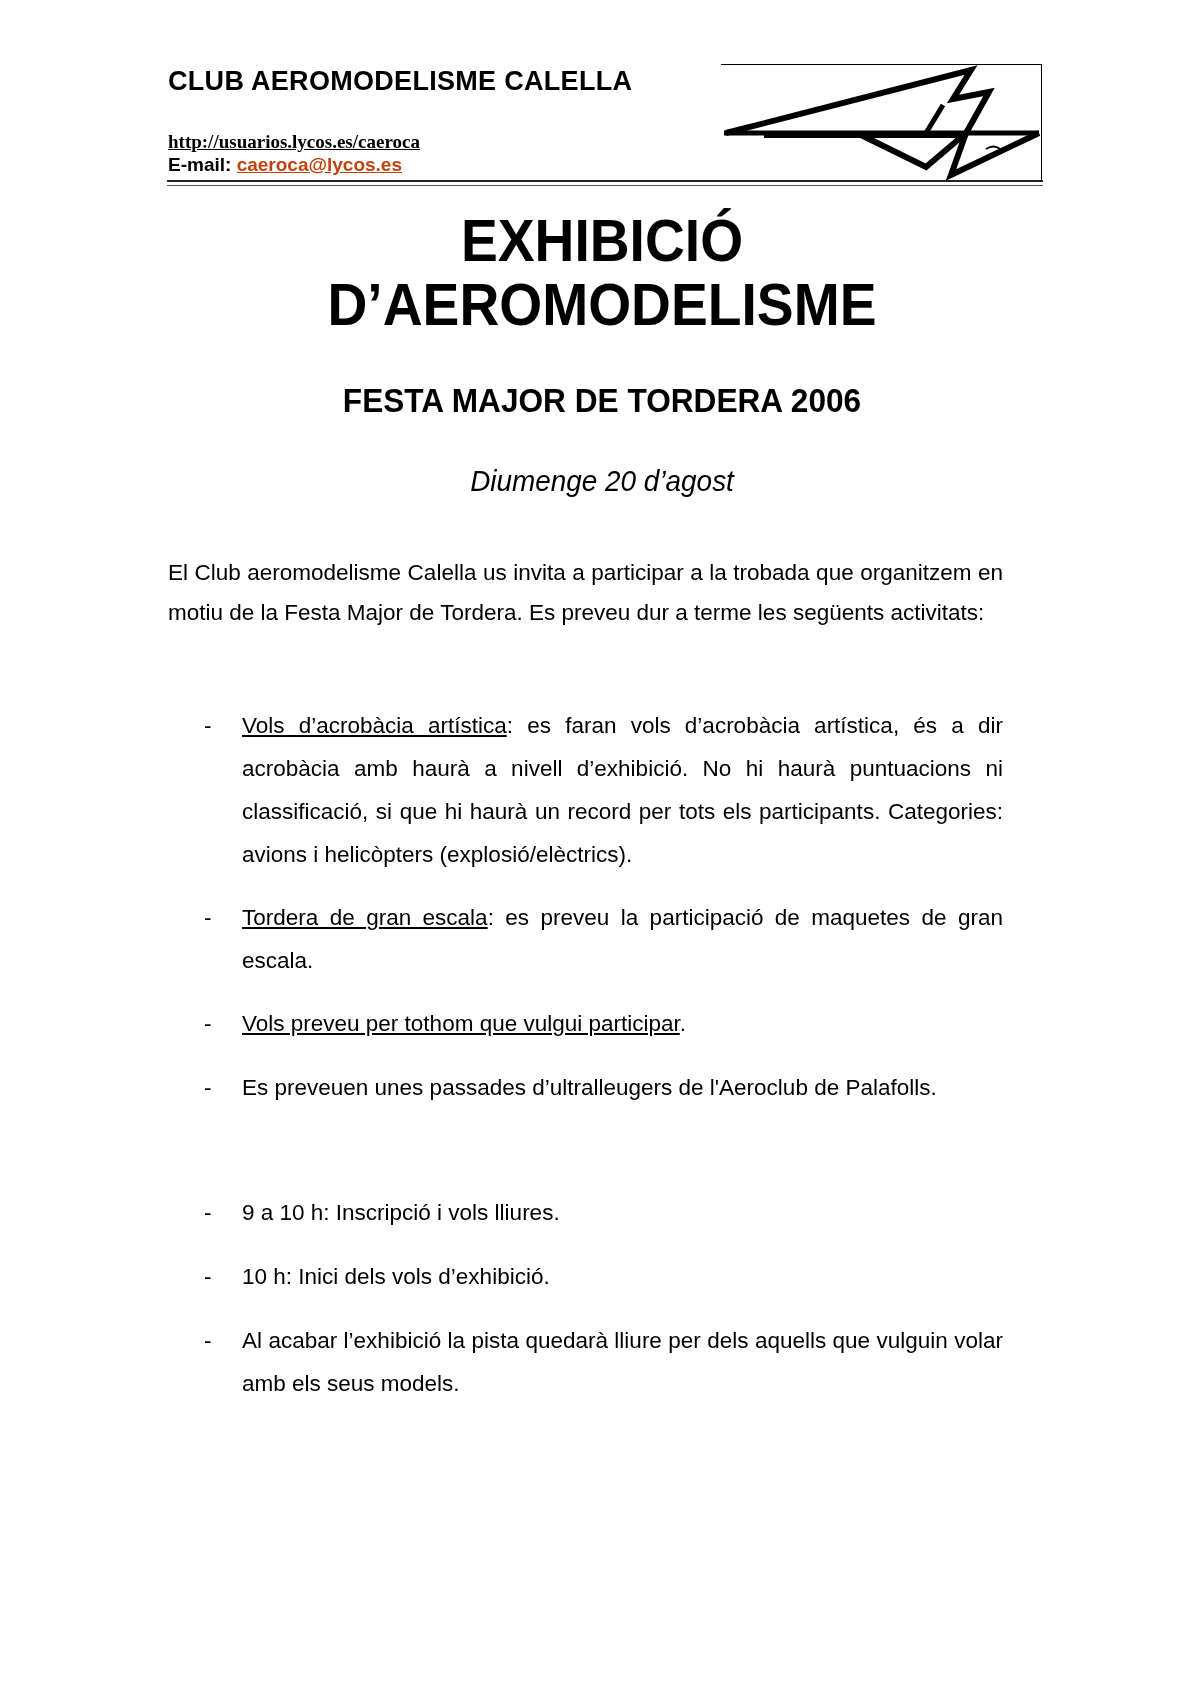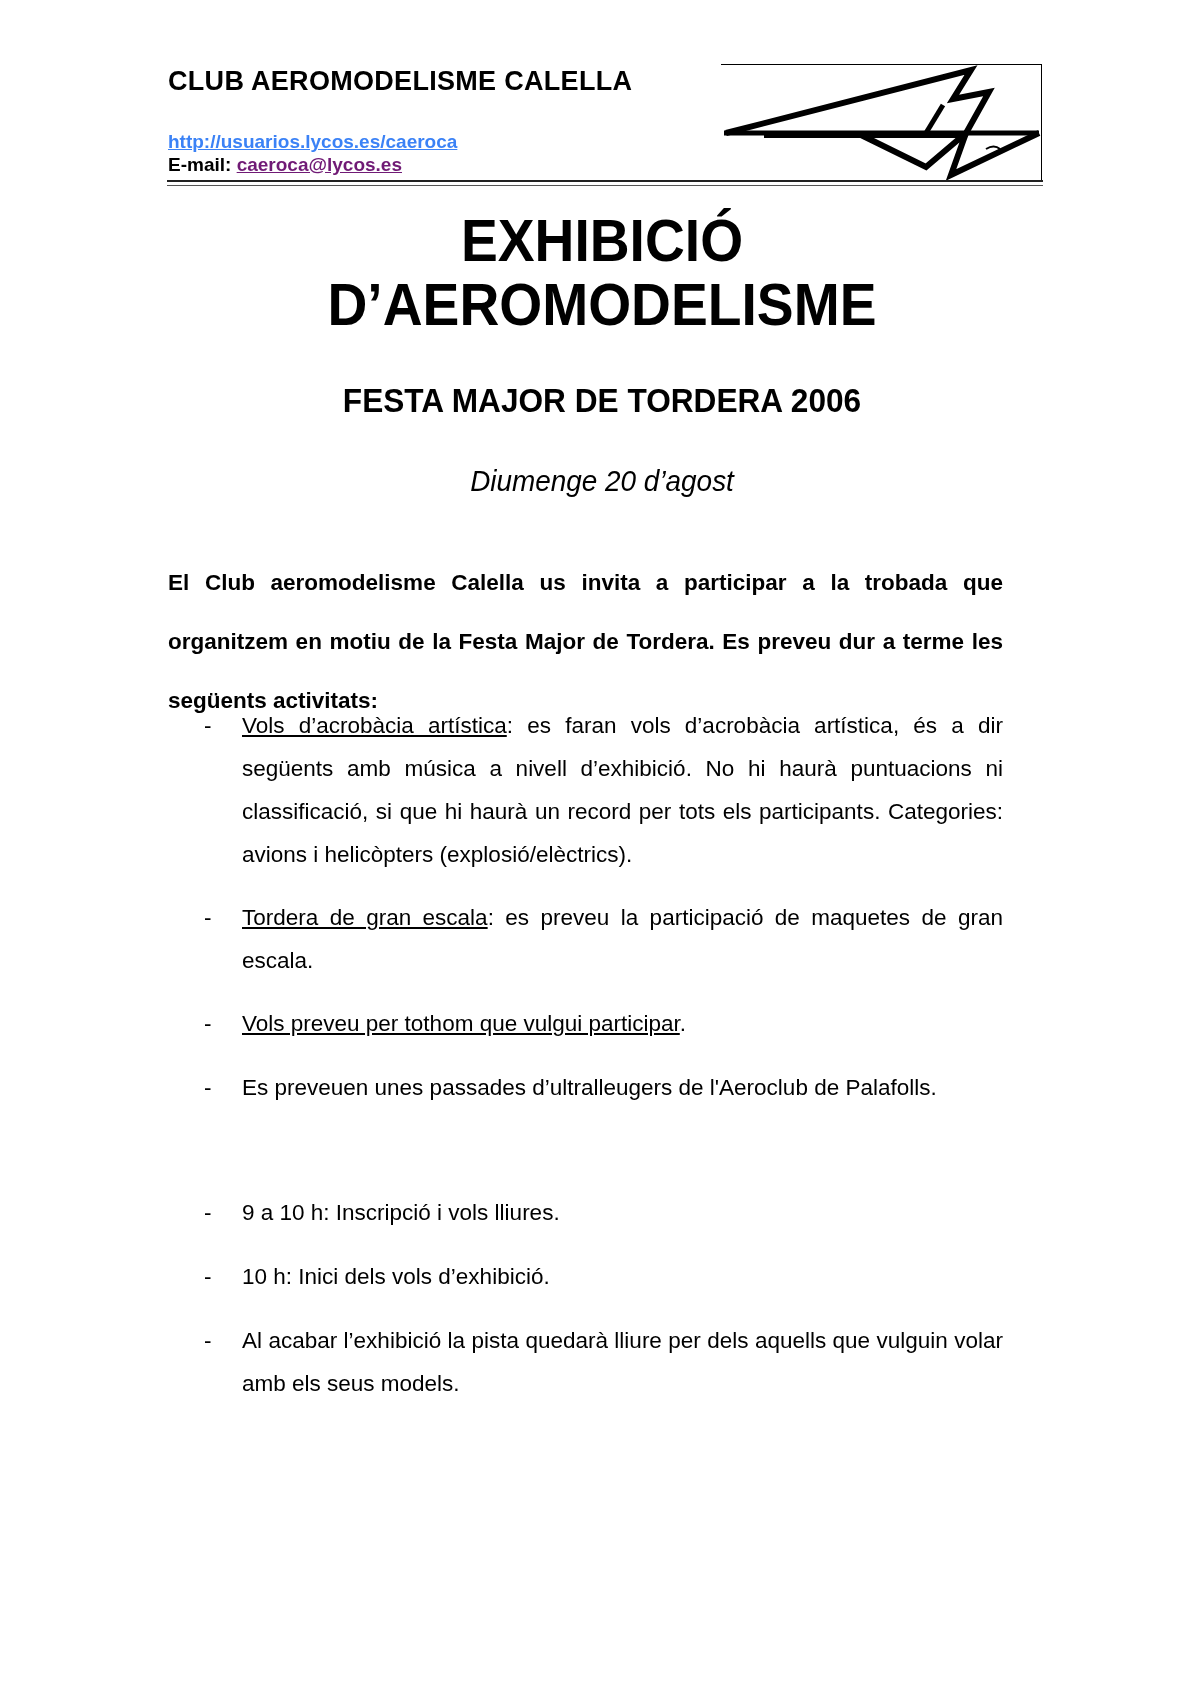--- a/index.html
+++ b/index.html
@@ -1,38 +1,38 @@
 <!DOCTYPE html>
 <html><head>
 <meta charset="utf-8">
 <style>
   html, body { margin: 0; padding: 0; background: #ffffff; }
   body { width: 1204px; height: 1708px; position: relative; overflow: hidden;
          font-family: "Liberation Sans", sans-serif; color: #000; }
   .page { position: absolute; left: 0; top: 0; width: 1204px; height: 1676px; }
 
   .club-name { position: absolute; left: 168px; top: 66px; font-size: 27px; font-weight: bold; letter-spacing: 0.3px; white-space: nowrap; }
-  .club-url { position: absolute; left: 168px; top: 131px; font-size: 19px; font-weight: bold; color: #3b82f6; text-decoration: underline; white-space: nowrap; }
+  .club-url { position: absolute; left: 168px; top: 131px; font-size: 19px; font-weight: bold; color: #000000; text-decoration: underline; white-space: nowrap; font-family: Liberation Serif, serif; }
   .club-email { position: absolute; left: 168px; top: 154px; font-size: 19px; font-weight: bold; white-space: nowrap; }
-  .club-email a { color: #701a75; text-decoration: underline; font-weight: bold; }
+  .club-email a { color: #c2410c; text-decoration: underline; font-weight: bold; }
 
   .logo-box { position: absolute; left: 721px; top: 64px; width: 320px; height: 115px;
               border-top: 1px solid #000; border-right: 1px solid #000; }
   .logo-box svg { position: absolute; left: 0; top: 0; }
 
   .rule-1 { position: absolute; left: 167px; top: 180px; width: 876px; height: 2px; background: #222; }
   .rule-2 { position: absolute; left: 167px; top: 185px; width: 876px; height: 1px; background: #555; }
 
   .title { position: absolute; left: 0; width: 1204px; text-align: center; font-weight: bold; white-space: nowrap; }
   .title-1 { top: 206px; font-size: 60px; transform: scaleX(0.92); }
   .title-2 { top: 270px; font-size: 60px; transform: scaleX(0.92); }
   .subtitle { position: absolute; left: 0; width: 1204px; top: 381px; text-align: center; font-size: 34px; font-weight: bold; white-space: nowrap; transform: scaleX(0.93); }
   .date { position: absolute; left: 0; width: 1204px; top: 464px; text-align: center; font-size: 30px; font-style: italic; white-space: nowrap; transform: scaleX(0.93); }
 
-  .body-text { position: absolute; font-size: 22.5px; line-height: 59px; font-weight: bold; }
+  .body-text { position: absolute; font-size: 22.5px; line-height: 40px; }
   .intro { left: 168px; top: 553px; width: 835px; text-align: justify; text-align-last: left; }
 
   .item { position: absolute; left: 168px; width: 835px; font-size: 22.5px; line-height: 43px; }
   .item .dash { position: absolute; left: 36px; top: 0; }
   .item .txt { position: absolute; left: 74px; top: 0; width: 761px; text-align: justify; text-align-last: left; }
   .item .txt.nojust { text-align: left; }
   .u { text-decoration: underline; margin-top: 8px; }
 
   .structure-heading { left: 168px; top: 1127px; white-space: nowrap; }
 </style>
@@ -65,21 +65,21 @@
 
   <div class="title title-1">EXHIBICIÓ</div>
   <div class="title title-2">D’AEROMODELISME</div>
   <div class="subtitle">FESTA MAJOR DE TORDERA 2006</div>
   <div class="date">Diumenge 20 d’agost</div>
 
   <div class="body-text intro">El Club aeromodelisme Calella us invita a participar a la trobada que organitzem en motiu de la Festa Major de Tordera. Es preveu dur a terme les següents activitats:</div>
 
   <div class="item" style="top:704px;">
     <span class="dash">-</span>
-    <div class="txt"><span class="u">Vols d’acrobàcia artística</span><span>: es faran vols d’acrobàcia artística, és a dir següents amb música a nivell d’exhibició. No hi haurà puntuacions ni classificació, si que hi haurà un record per tots els participants. Categories: avions i helicòpters (explosió/elèctrics).</span></div>
+    <div class="txt"><span class="u">Vols d’acrobàcia artística</span><span>: es faran vols d’acrobàcia artística, és a dir acrobàcia amb haurà a nivell d’exhibició. No hi haurà puntuacions ni classificació, si que hi haurà un record per tots els participants. Categories: avions i helicòpters (explosió/elèctrics).</span></div>
   </div>
 
   <div class="item" style="top:896px;">
     <span class="dash">-</span>
     <div class="txt"><span class="u">Tordera de gran escala</span><span>: es preveu la participació de maquetes de gran escala.</span></div>
   </div>
 
   <div class="item" style="top:1002px;">
     <span class="dash">-</span>
     <div class="txt nojust"><span class="u">Vols preveu per tothom que vulgui participar</span><span>.</span></div>

